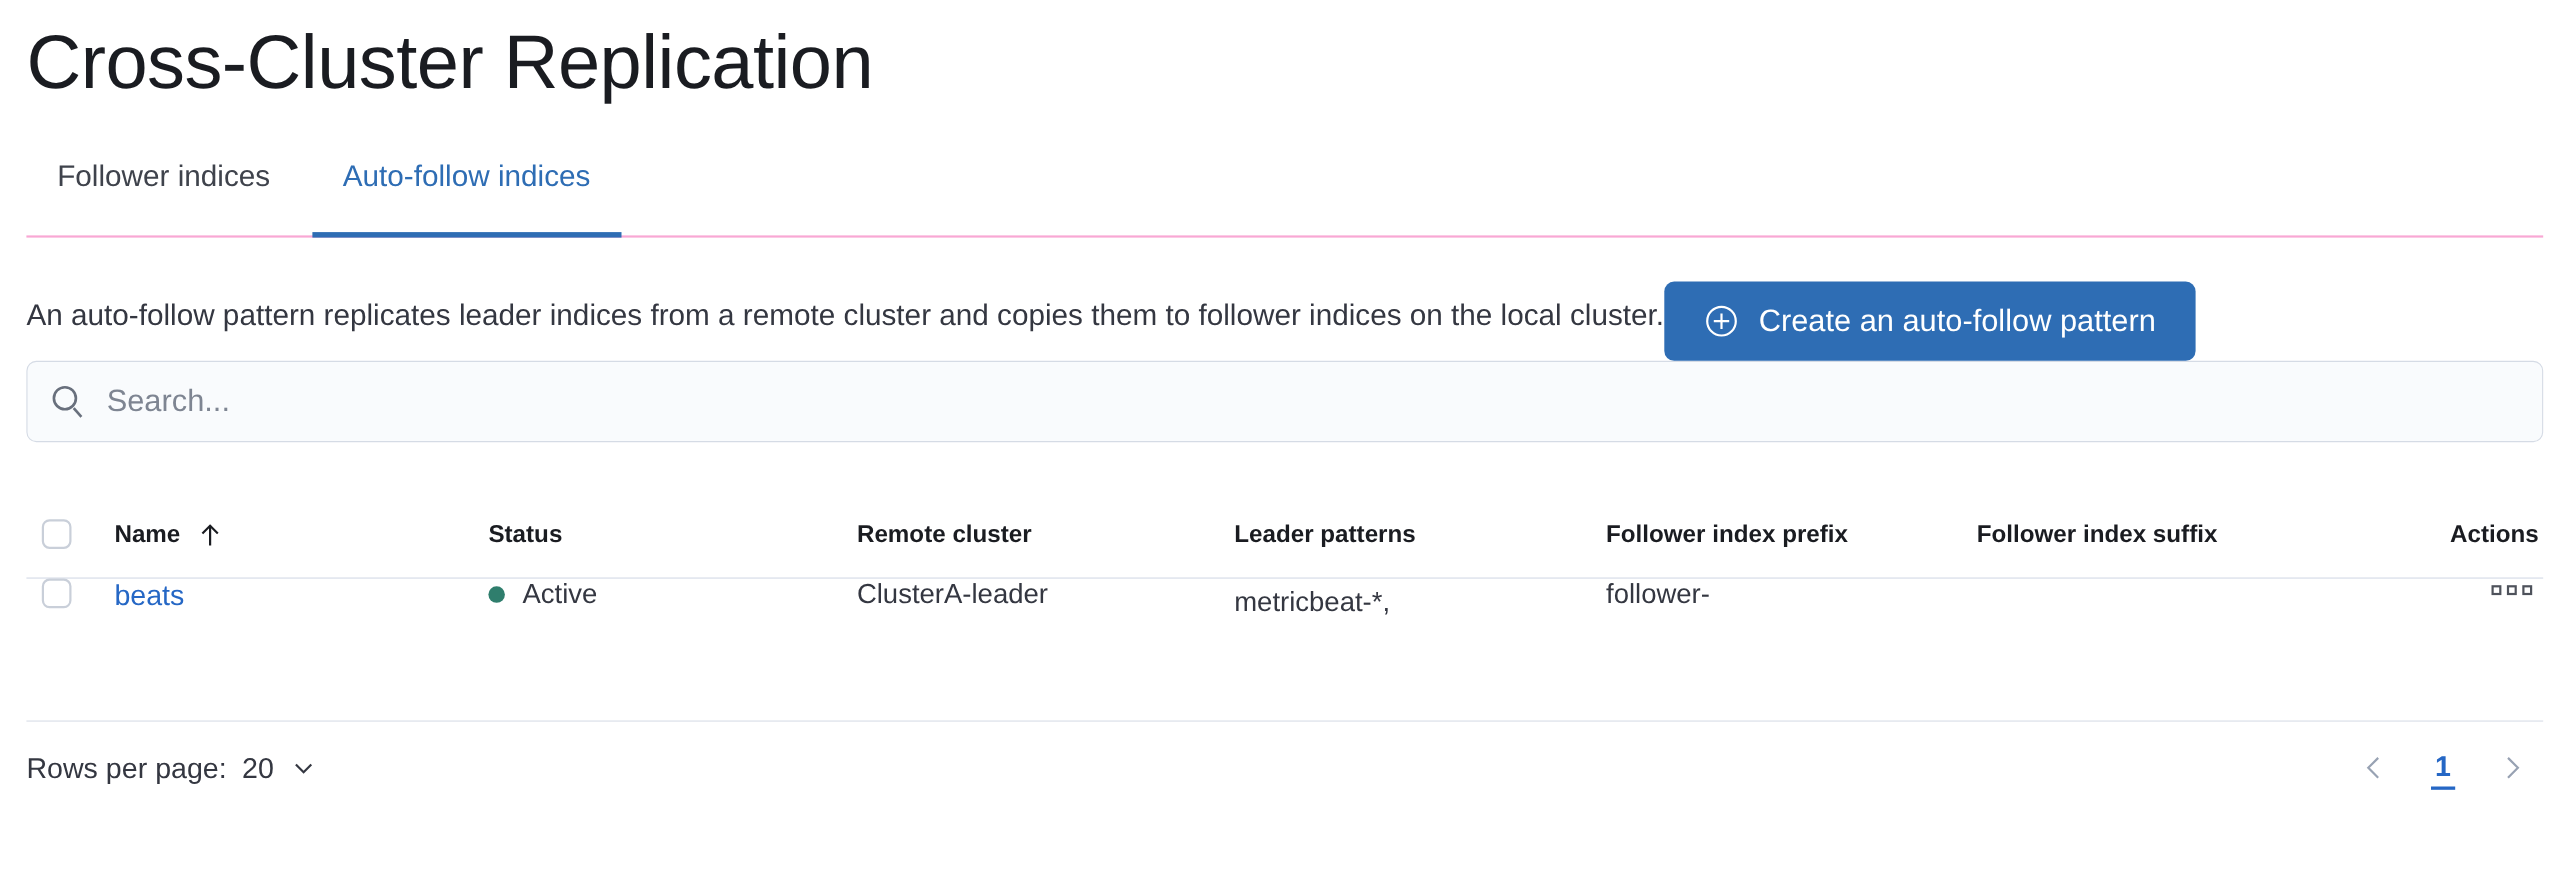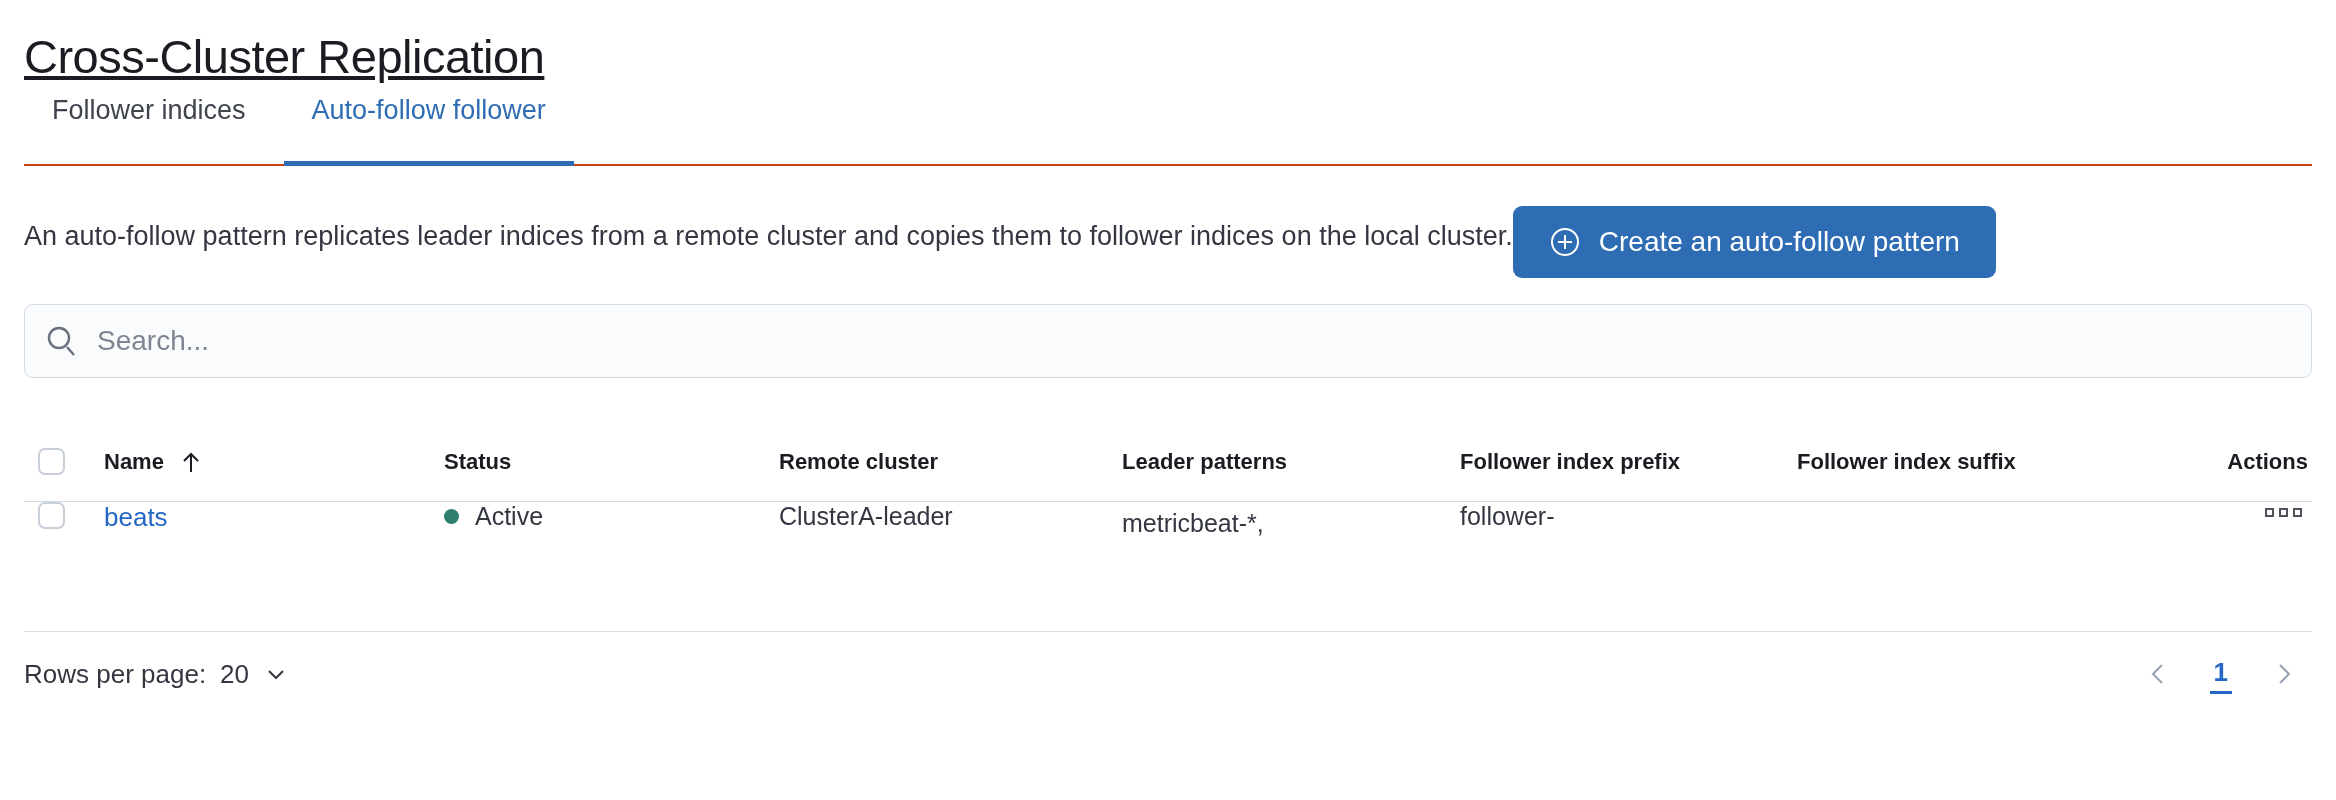--- a/index.html
+++ b/index.html
@@ -7,33 +7,33 @@
   body {
     font-family: "Liberation Sans", sans-serif;
     color: #343741;
     -webkit-font-smoothing: antialiased;
   }
   .page { padding: 0 24px; width: 2336px; height: 800px; }
 
   
   .page-title {
     margin-top: 24px;
-    font-size: 47px;
+    font-size: 69px;
     line-height: 66px;
     font-weight: 400;
     letter-spacing: -0.5px;
     color: #1a1c21;
-    text-decoration: underline;
   }
 
   
   .tabs {
+    margin-top: 50px;
     display: flex;
     gap: 10px;
-    border-bottom: 2px solid #c2410c;
+    border-bottom: 2px solid #f9a8d4;
   }
   .tab {
     position: relative;
     padding: 0 28px 34px 28px;
     font-size: 27px;
     line-height: 40px;
     font-weight: 500;
     color: #3f434c;
     cursor: pointer;
     background: none;
@@ -74,21 +74,20 @@
     font-family: inherit;
     font-size: 28px;
     font-weight: 400;
     border: none;
     border-radius: 9px;
     cursor: pointer;
   }
 
   
   .search-bar {
-    margin-top: 26px;
     height: 74px;
     display: flex;
     align-items: center;
     gap: 18px;
     padding: 0 20px;
     background: #f9fbfd;
     border: 1px solid #d5dbe5;
     border-radius: 9px;
   }
   .search-bar input {
@@ -207,21 +206,21 @@
 </style>
 </head>
 <body>
 
 <div class="page">
 
   <h1 class="page-title">Cross-Cluster Replication</h1>
 
   <div class="tabs">
     <button class="tab">Follower indices</button>
-    <button class="tab active">Auto-follow follower</button>
+    <button class="tab active">Auto-follow indices</button>
   </div>
 
   <div class="section-header">
     <p class="description">An auto-follow pattern replicates leader indices from a remote cluster and copies them to follower indices on the local cluster.</p>
     <button class="create-btn">
       <span>
         <svg width="32" height="32" viewBox="0 0 32 32" fill="none" stroke="#ffffff" stroke-width="2">
           <circle cx="16" cy="16" r="13"></circle>
           <line x1="16" y1="9" x2="16" y2="23"></line>
           <line x1="9" y1="16" x2="23" y2="16"></line>

